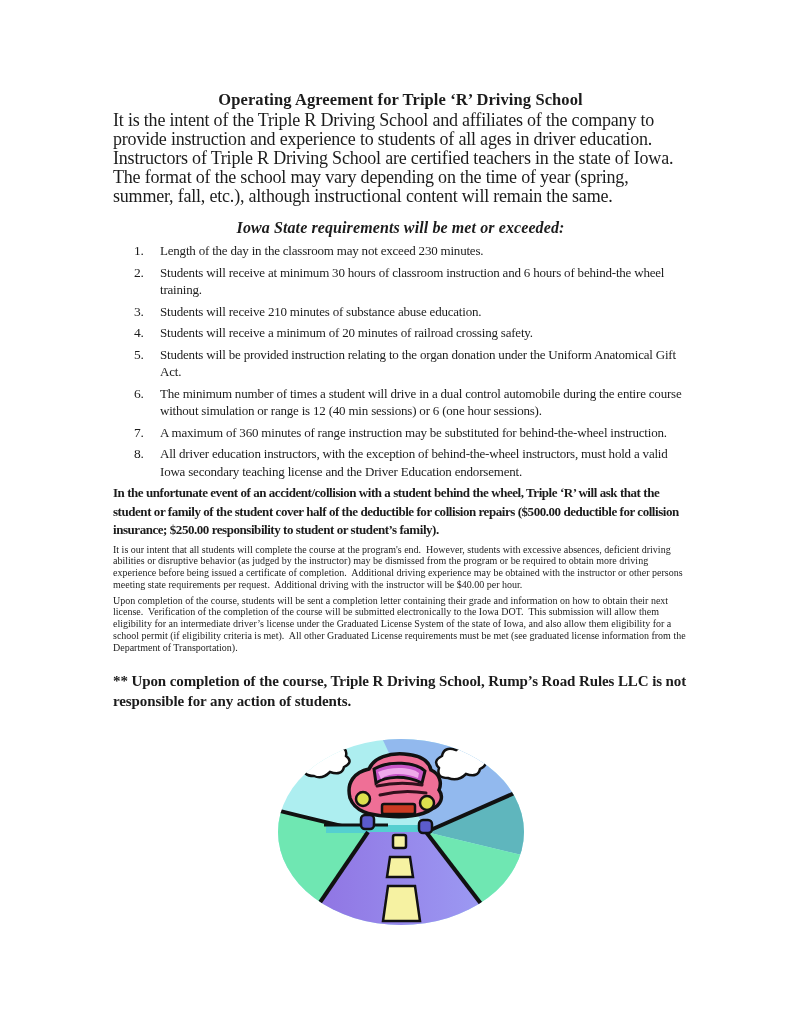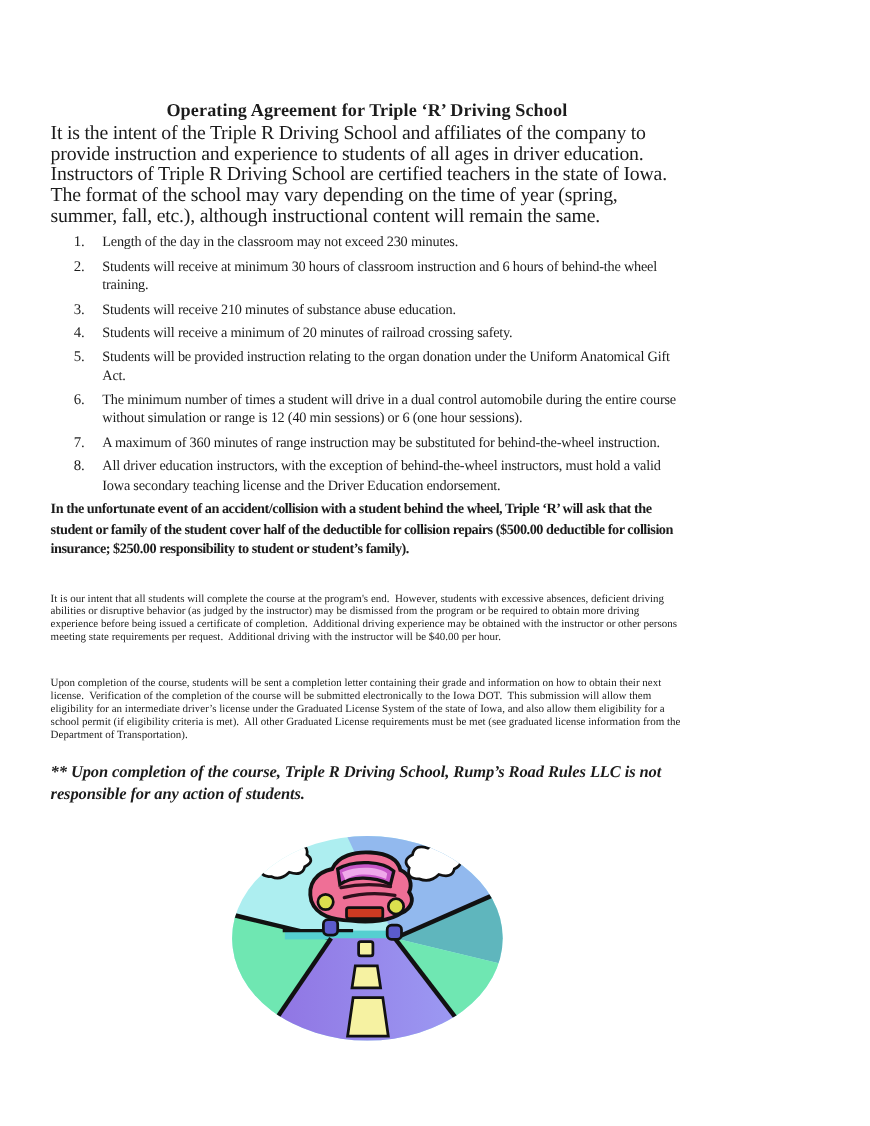--- a/index.html
+++ b/index.html
@@ -1,43 +1,44 @@
 <!DOCTYPE html>
 <html><head>
 <meta charset="utf-8">
 <style>
   html,body{margin:0;padding:0;}
   body{
     width:791px;height:1024px;background:#ffffff;
     font-family:"Liberation Serif",serif;color:#1c1c1c;
     overflow:hidden;
   }
-  .page{padding:90px 103px 0 46px;width:575px;}
+  .page{padding:90px 103px 0 113px;width:575px;}
   .doc-title{font-size:16.5px;font-weight:bold;text-align:center;letter-spacing:.1px;}
   .intro{margin-top:1px;font-size:18px;line-height:19px;letter-spacing:-.2px;white-space:pre-wrap;}
   .req-heading{margin-top:13px;font-size:16px;font-weight:bold;font-style:italic;text-align:center;letter-spacing:.1px;}
   .req-list{margin-top:5px;}
   .req-item{display:grid;grid-template-columns:26px 1fr;margin-left:21px;margin-bottom:4px;font-size:13px;line-height:17.5px;letter-spacing:-.2px;}
   .req-num{font-size:13.5px;}
   .req-text{white-space:pre-wrap;}
   .accident{margin-top:3px;font-size:13px;font-weight:bold;line-height:18.5px;letter-spacing:-.45px;white-space:pre-wrap;}
-  .fine{margin-top:30px;font-size:10px;line-height:11.8px;white-space:pre-wrap;}
+  .fine{margin-top:4px;font-size:10px;line-height:11.8px;white-space:pre-wrap;}
   .fee{margin-top:14px;}
-  .disclaimer{margin-top:17px;font-size:15px;font-weight:bold;font-style:italic;line-height:20px;letter-spacing:-.1px;white-space:pre-wrap;}
+  .disclaimer{margin-top:17px;font-size:15px;font-weight:bold;line-height:20px;letter-spacing:-.1px;white-space:pre-wrap;}
   .art{display:block;margin:25px auto 0;}
 </style>
 </head>
 <body>
 
 <div class="page">
 
   <div class="doc-title">Operating Agreement for Triple ‘R’ Driving School</div>
 
   <div class="intro">It is the intent of the Triple R Driving School and affiliates of the company to provide instruction and experience to students of all ages in driver education.  Instructors of Triple R Driving School are certified teachers in the state of Iowa.  The format of the school may vary depending on the time of year (spring, summer, fall, etc.), although instructional content will remain the same.</div>
 
+  <div class="req-heading">Iowa State requirements will be met or exceeded:</div>
 
   <div class="req-list">
     <div class="req-item">
       <span class="req-num">1.</span>
       <span class="req-text">Length of the day in the classroom may not exceed 230 minutes.</span>
     </div>
     <div class="req-item">
       <span class="req-num">2.</span>
       <span class="req-text">Students will receive at minimum 30 hours of classroom instruction and 6 hours of behind-the wheel training.</span>
     </div>

